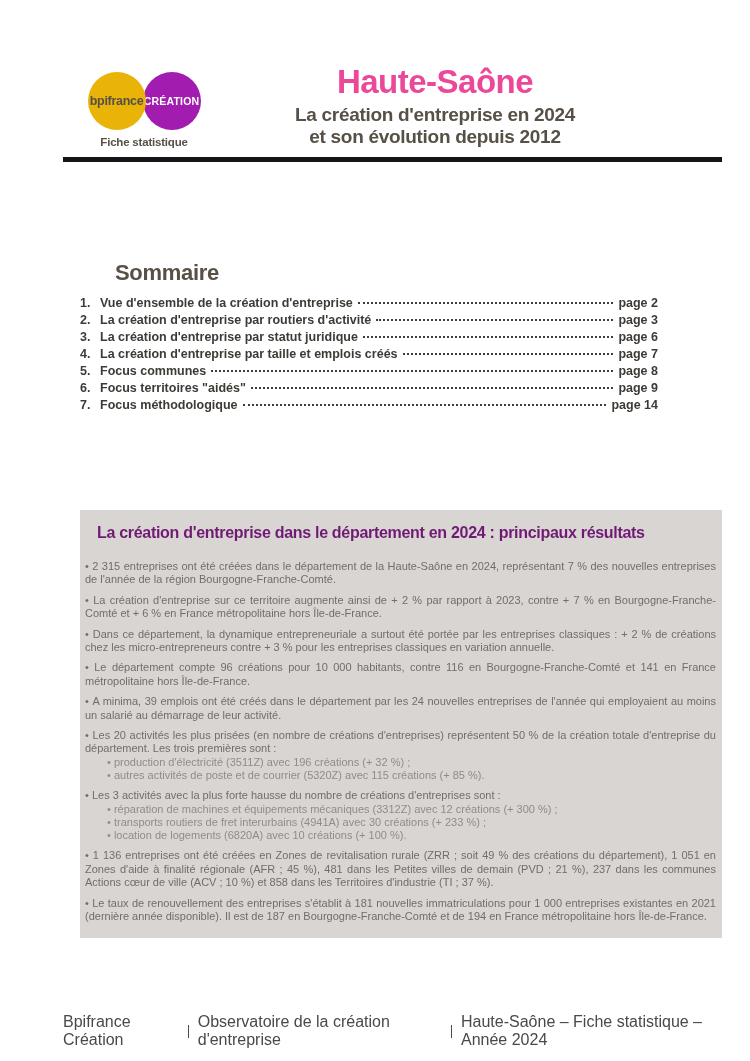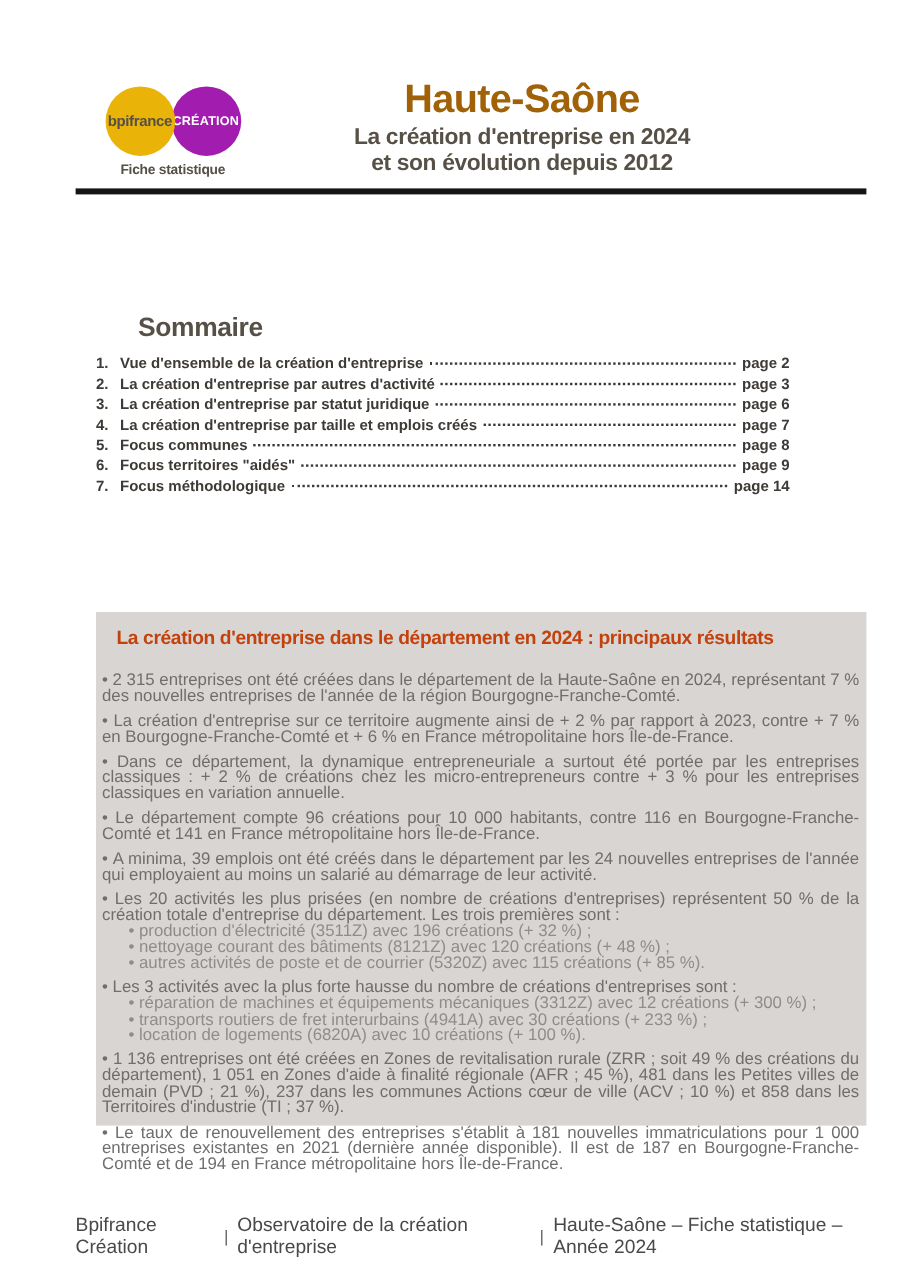--- a/index.html
+++ b/index.html
@@ -15,21 +15,21 @@
   
   .logo-block { position: absolute; left: 68px; top: 72px; width: 152px; text-align: center; }
   .circles { display: flex; justify-content: center; align-items: center; }
   .circle { width: 58px; height: 58px; border-radius: 50%; display: flex; align-items: center; justify-content: center; }
   .circle.yellow { background: #eab308; color: #575046; font-weight: bold; font-size: 12.5px; letter-spacing: -0.3px; position: relative; z-index: 1; }
   .circle.brown  { background: #a21caf; color: #ffffff; font-weight: bold; font-size: 10.5px; letter-spacing: 0.2px; margin-left: -3px; }
   .tagline { margin-top: 6px; font-size: 11.5px; font-weight: bold; color: #575046; letter-spacing: -0.2px; }
 
   .title-block { position: absolute; left: 200px; top: 64px; width: 470px; text-align: center; }
   .main-title {
-    margin: 0; font-size: 33px; font-weight: bold; color: #a16207;
+    margin: 0; font-size: 33px; font-weight: bold; color: #ec4899;
     letter-spacing: -0.5px; line-height: 36px;
   }
   .subtitle { margin: 4px 0 0 0; font-size: 19px; font-weight: bold; color: #575046; line-height: 22px; letter-spacing: -0.3px; }
 
   .double-rule {
     position: absolute; left: 63px; right: 28px; top: 157px; height: 5px;
     border-top: 3px solid #151515; border-bottom: 2px solid #151515;
   }
 
   
@@ -43,24 +43,24 @@
   .toc-label { white-space: nowrap; flex: none; }
   .toc-leader { flex: 1; border-bottom: 2px dotted #3E3A36; margin: 0 5px; transform: translateY(-3px); }
   .toc-page { flex: none; }
 
   
   .results-box {
     position: absolute; left: 80px; top: 510px; width: 642px; height: 428px;
     background: #D9D5D2; padding: 7px 6px 8px 5px;
   }
   .box-title {
-    margin: 6px 0 18px 12px; font-size: 16px; font-weight: bold; color: #c2410c;
+    margin: 6px 0 18px 12px; font-size: 16px; font-weight: bold; color: #701a75;
     letter-spacing: -0.3px; line-height: 19px;
   }
-  .results-box p { margin: 7px 0 0 0; font-size: 14px; line-height: 13.4px; color: #6F6E6D; text-align: justify; }
+  .results-box p { margin: 7px 0 0 0; font-size: 11px; line-height: 13.4px; color: #6F6E6D; text-align: justify; }
   .results-box p.bullet::before { content: "\2022\00a0"; }
   .results-box p.sub { margin: 0 0 0 22px; text-align: left; color: #8E8D8B; line-height: 13.2px; }
   .results-box p.sub::before { content: "\2022\00a0"; }
 
   
   .footer { position: absolute; left: 63px; top: 1013px; display: flex; align-items: center; font-size: 16px; color: #4A4947; }
   .footer .sep { width: 1px; height: 13px; background: #4A4947; margin: 0 9px; flex: none; }
 </style>
 </head>
 <body>
@@ -92,21 +92,21 @@
   <h2 class="toc-heading">Sommaire</h2>
   <div class="toc">
     <div class="toc-row">
       <span class="toc-num">1.</span>
       <span class="toc-label">Vue d'ensemble de la création d'entreprise</span>
       <span class="toc-leader"></span>
       <span class="toc-page">page 2</span>
     </div>
     <div class="toc-row">
       <span class="toc-num">2.</span>
-      <span class="toc-label">La création d'entreprise par autres d'activité</span>
+      <span class="toc-label">La création d'entreprise par routiers d'activité</span>
       <span class="toc-leader"></span>
       <span class="toc-page">page 3</span>
     </div>
     <div class="toc-row">
       <span class="toc-num">3.</span>
       <span class="toc-label">La création d'entreprise par statut juridique</span>
       <span class="toc-leader"></span>
       <span class="toc-page">page 6</span>
     </div>
     <div class="toc-row">
@@ -139,21 +139,20 @@
     <h3 class="box-title">La création d'entreprise dans le département en 2024 : principaux résultats</h3>
 
     <p class="bullet">2 315 entreprises ont été créées dans le département de la Haute-Saône en 2024, représentant 7 % des nouvelles entreprises de l'année de la région Bourgogne-Franche-Comté.</p>
     <p class="bullet">La création d'entreprise sur ce territoire augmente ainsi de + 2 % par rapport à 2023, contre + 7 % en Bourgogne-Franche-Comté et + 6 % en France métropolitaine hors Île-de-France.</p>
     <p class="bullet">Dans ce département, la dynamique entrepreneuriale a surtout été portée par les entreprises classiques : + 2 % de créations chez les micro-entrepreneurs contre + 3 % pour les entreprises classiques en variation annuelle.</p>
     <p class="bullet">Le département compte 96 créations pour 10 000 habitants, contre 116 en Bourgogne-Franche-Comté et 141 en France métropolitaine hors Île-de-France.</p>
     <p class="bullet">A minima, 39 emplois ont été créés dans le département par les 24 nouvelles entreprises de l'année qui employaient au moins un salarié au démarrage de leur activité.</p>
 
     <p class="bullet">Les 20 activités les plus prisées (en nombre de créations d'entreprises) représentent 50 % de la création totale d'entreprise du département. Les trois premières sont :</p>
     <p class="sub">production d'électricité (3511Z) avec 196 créations (+ 32 %) ;</p>
-    <p class="sub">nettoyage courant des bâtiments (8121Z) avec 120 créations (+ 48 %) ;</p>
     <p class="sub">autres activités de poste et de courrier (5320Z) avec 115 créations (+ 85 %).</p>
 
     <p class="bullet">Les 3 activités avec la plus forte hausse du nombre de créations d'entreprises sont :</p>
     <p class="sub">réparation de machines et équipements mécaniques (3312Z) avec 12 créations (+ 300 %) ;</p>
     <p class="sub">transports routiers de fret interurbains (4941A) avec 30 créations (+ 233 %) ;</p>
     <p class="sub">location de logements (6820A) avec 10 créations (+ 100 %).</p>
 
     <p class="bullet">1 136 entreprises ont été créées en Zones de revitalisation rurale (ZRR ; soit 49 % des créations du département), 1 051 en Zones d'aide à finalité régionale (AFR ; 45 %), 481 dans les Petites villes de demain (PVD ; 21 %), 237 dans les communes Actions cœur de ville (ACV ; 10 %) et 858 dans les Territoires d'industrie (TI ; 37 %).</p>
     <p class="bullet">Le taux de renouvellement des entreprises s'établit à 181 nouvelles immatriculations pour 1 000 entreprises existantes en 2021 (dernière année disponible). Il est de 187 en Bourgogne-Franche-Comté et de 194 en France métropolitaine hors Île-de-France.</p>
   </div>

